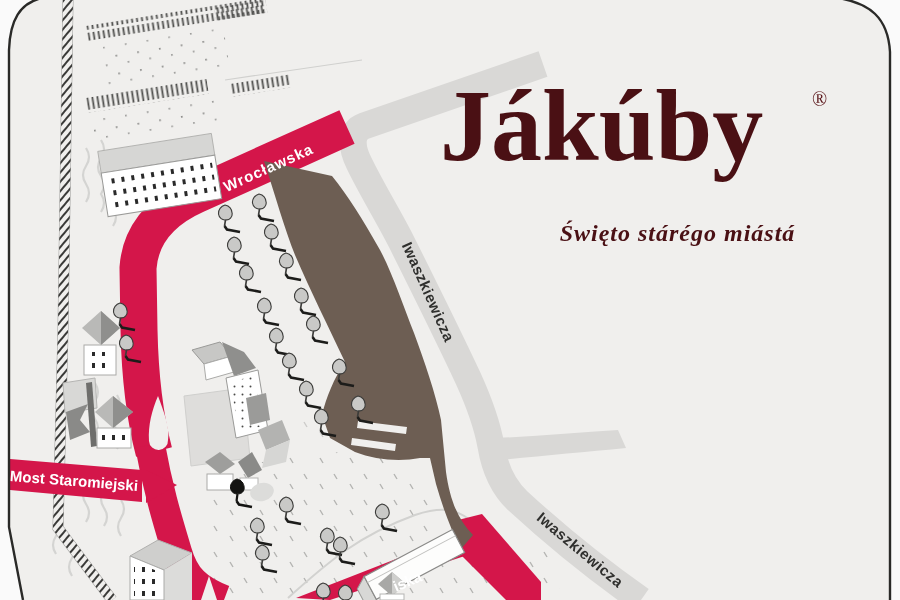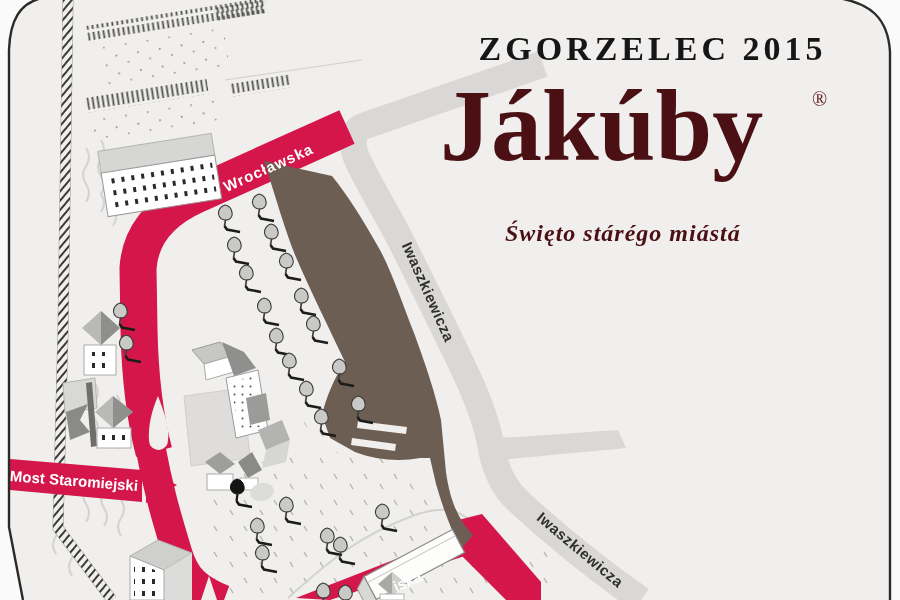--- a/index.html
+++ b/index.html
@@ -11,21 +11,21 @@
   .lbl-dark{fill:#2f2f2d;font-size:15px;letter-spacing:.5px;}
   .overlay{position:absolute;z-index:5;}
   #event-title{left:455px;top:30px;width:395px;text-align:center;
     font-family:"Liberation Serif",serif;font-weight:700;font-size:34px;
     letter-spacing:4px;color:#161616;}
   #festival-logo{left:440px;top:62px;width:400px;text-align:left;
     font-family:"Liberation Serif",serif;font-weight:700;font-size:102px;
     line-height:1.25;color:#4a1014;}
   #registered-mark{left:812px;top:88px;font-family:"Liberation Serif",serif;
     font-size:20px;color:#5a1418;}
-  #festival-subtitle{left:505px;top:220px;width:345px;
+  #festival-subtitle{left:505px;top:220px;width:345px;text-align:center;
     font-family:"Liberation Serif",serif;font-style:italic;font-weight:700;
     font-size:24px;letter-spacing:1px;color:#4a1014;}
 </style>
 </head>
 <body>
 
 <div id="stage">
 
 <svg id="mapsvg" width="900" height="600" viewBox="0 0 900 600" xmlns="http://www.w3.org/2000/svg" xmlns:xlink="http://www.w3.org/1999/xlink">
   <defs>
@@ -206,18 +206,17 @@
 
   <g>
     <path d="M-1,-1 L42,-1 C20,3 10,20 9,50 L9,98 L-1,98 Z" fill="#fafafa"></path>
     <path d="M-1,98 L9,98 L9,527 L23,600 L-1,600 Z" fill="#fafafa"></path>
     <path d="M838,-1 C869,4 888,18 890,52 L890,600 L901,600 L901,-1 Z" fill="#fafafa"></path>
     <path d="M42,-2 C20,3 10,20 9,50 L9,527 L23,600" stroke="#2a2a28" stroke-width="2.4" fill="none"></path>
     <path d="M838,-2 C869,3 888,17 890,52 L890,600" stroke="#2a2a28" stroke-width="2.4" fill="none"></path>
   </g>
 </svg>
 
-<div id="event-title" class="overlay">ZGORZELEC 2015</div>
 <div id="festival-logo" class="overlay">Jákúby</div>
 <div id="registered-mark" class="overlay">®</div>
 <div id="festival-subtitle" class="overlay">Święto stárégo miástá</div>
 
 </div>
 
 </body></html>

